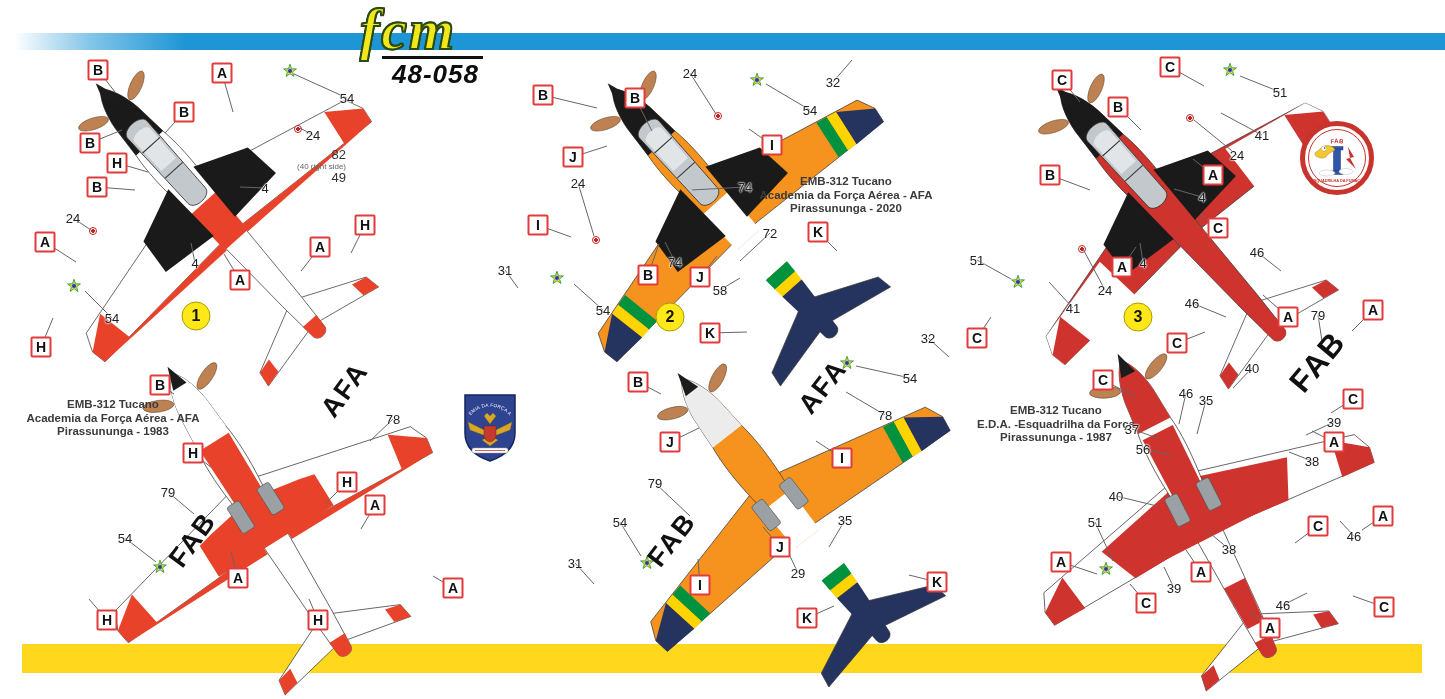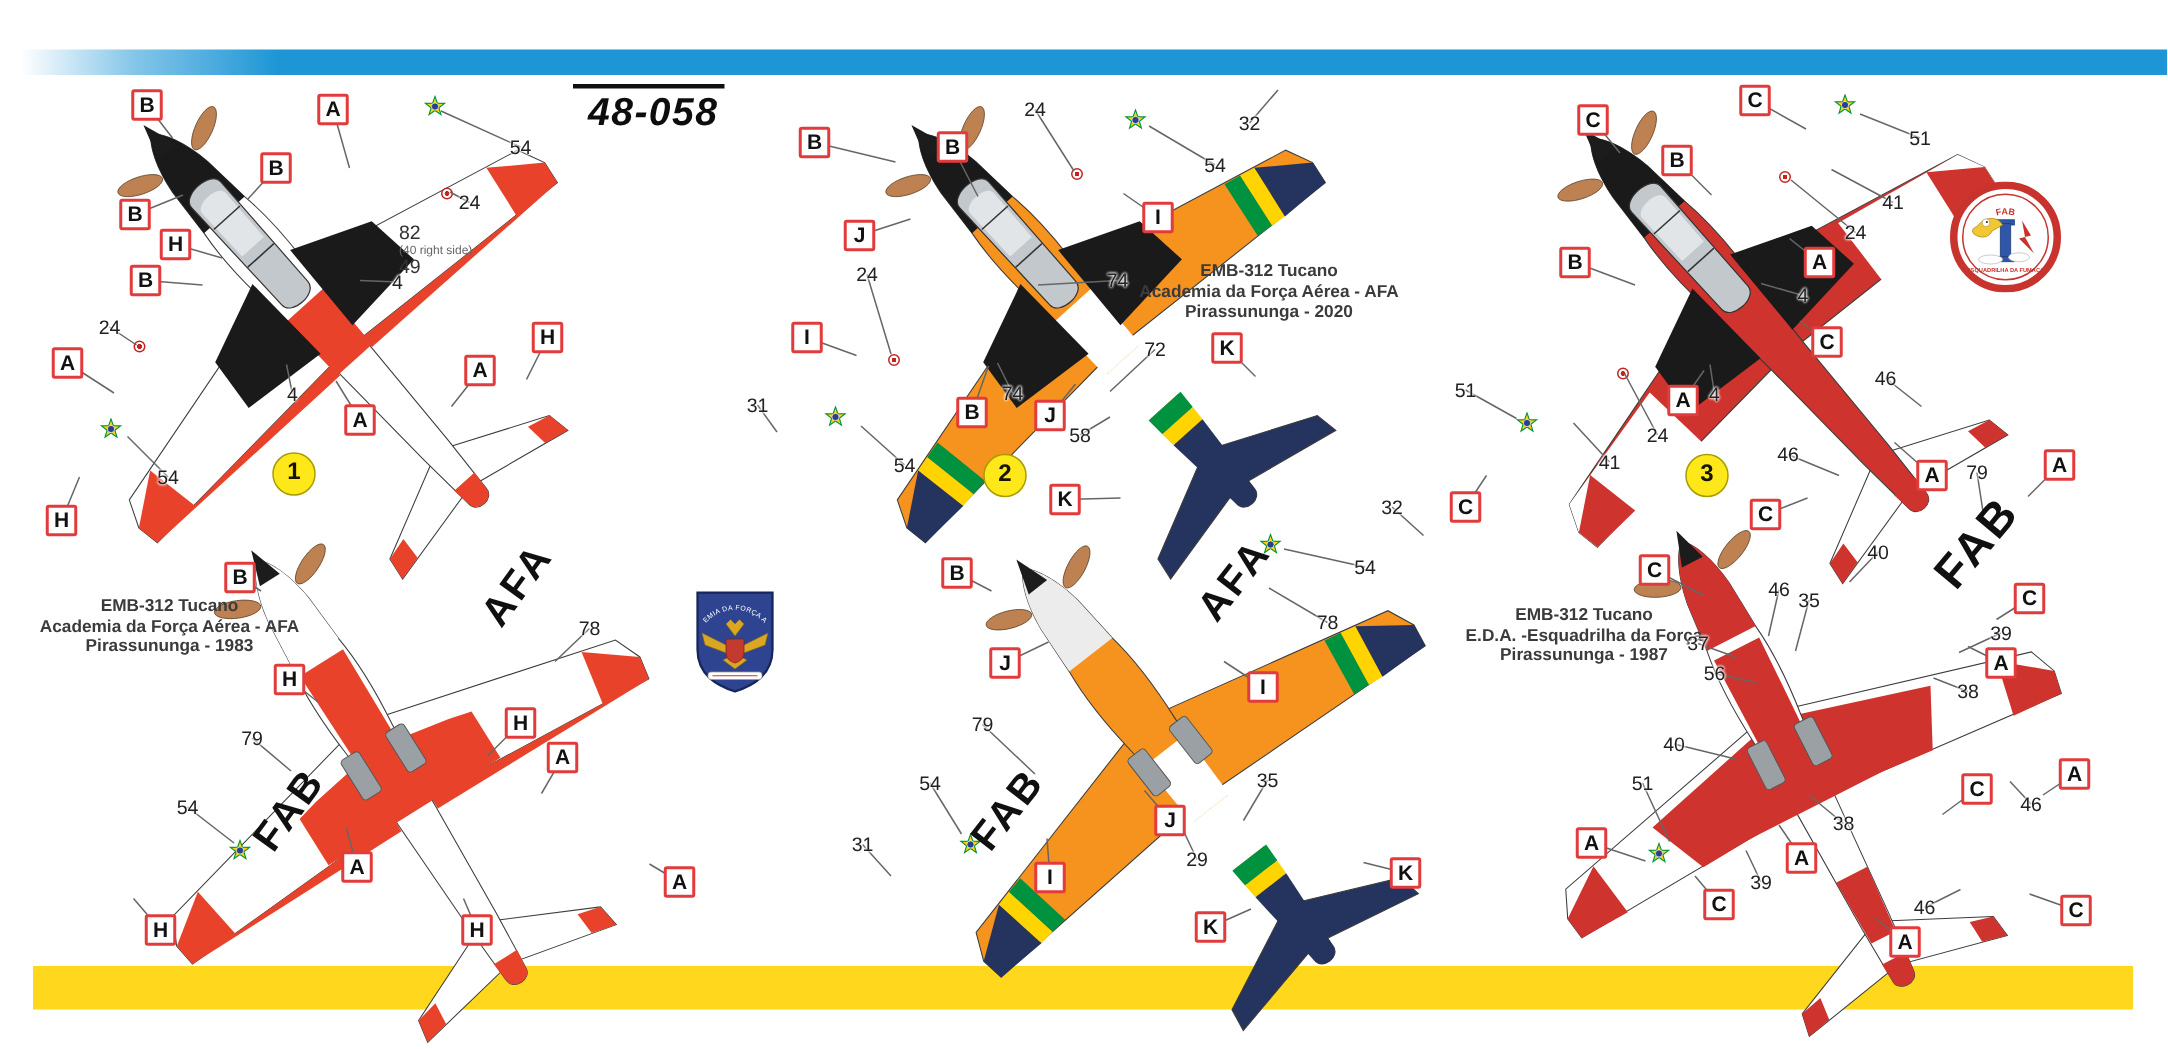--- a/index.html
+++ b/index.html
@@ -54,33 +54,34 @@
     font:bold 14px/17px "Liberation Sans",sans-serif;text-align:center;}
   .num{position:absolute;transform:translate(-50%,-50%);z-index:6;color:#222;
     font:13px "Liberation Sans",sans-serif;text-shadow:0 0 2px #fff,0 0 2px #fff,0 0 2px #fff;}
   .marker{position:absolute;transform:translate(-50%,-50%);width:27px;height:27px;border-radius:50%;z-index:6;
     background:var(--circle-yellow);border:1px solid #a99c00;color:#151500;
     font:bold 16px/26px "Liberation Sans",sans-serif;text-align:center;}
   .title{position:absolute;width:240px;text-align:center;z-index:6;
     font:bold 11.5px/13.5px "Liberation Sans",sans-serif;color:#3b3b3b;}
   .wingtext{position:absolute;z-index:5;color:#101010;font-weight:bold;
     font-family:"Liberation Sans",sans-serif;letter-spacing:2px;}
-  .sidenote{position:absolute;width:80px;text-align:left;z-index:6;color:#333;
+  .sidenote{position:absolute;width:80px;text-align:right;z-index:6;color:#333;
     font:13px/14px "Liberation Sans",sans-serif;}
   .sidenote .small{font-size:8px;color:#666;line-height:9px;}
   .star{position:absolute;width:15px;height:15px;transform:translate(-50%,-50%);z-index:3;}
   .dot{position:absolute;width:8px;height:8px;transform:translate(-50%,-50%);z-index:3;border-radius:50%;
     border:1px solid #c22520;background:radial-gradient(circle,#c22520 0 1.6px,#fff 1.7px);box-sizing:border-box;}
   .badge{position:absolute;z-index:3;}
 </style>
 </head>
 <body>
 
 <div id="page">
   <div id="stripe"></div>
+  <div id="logo">fcm</div>
   <div id="code">48-058</div>
 
   <div id="footerbar"></div>
 
   <svg class="badge" style="left:462px;top:392px" width="56" height="72" viewBox="0 0 56 72">
     <path d="M3,3 h50 v38 c0,17 -13,24 -25,28 C16,65 3,58 3,41 Z" fill="#2e4490" stroke="#16255c" stroke-width="1.5"></path>
     <path id="afaArc" d="M8,24 A26,26 0 0 1 48,24" fill="none"></path>
     <text font-size="4.6" fill="#fff" letter-spacing="0.3"><textPath href="#afaArc" startOffset="50%" text-anchor="middle">ACADEMIA DA FORÇA AÉREA</textPath></text>
     <path d="M6,30 L26,40 L24,44 L8,38 Z" fill="#d9a722" stroke="#8a6a14" stroke-width=".4"></path>
     <path d="M50,30 L30,40 L32,44 L48,38 Z" fill="#d9a722" stroke="#8a6a14" stroke-width=".4"></path>

